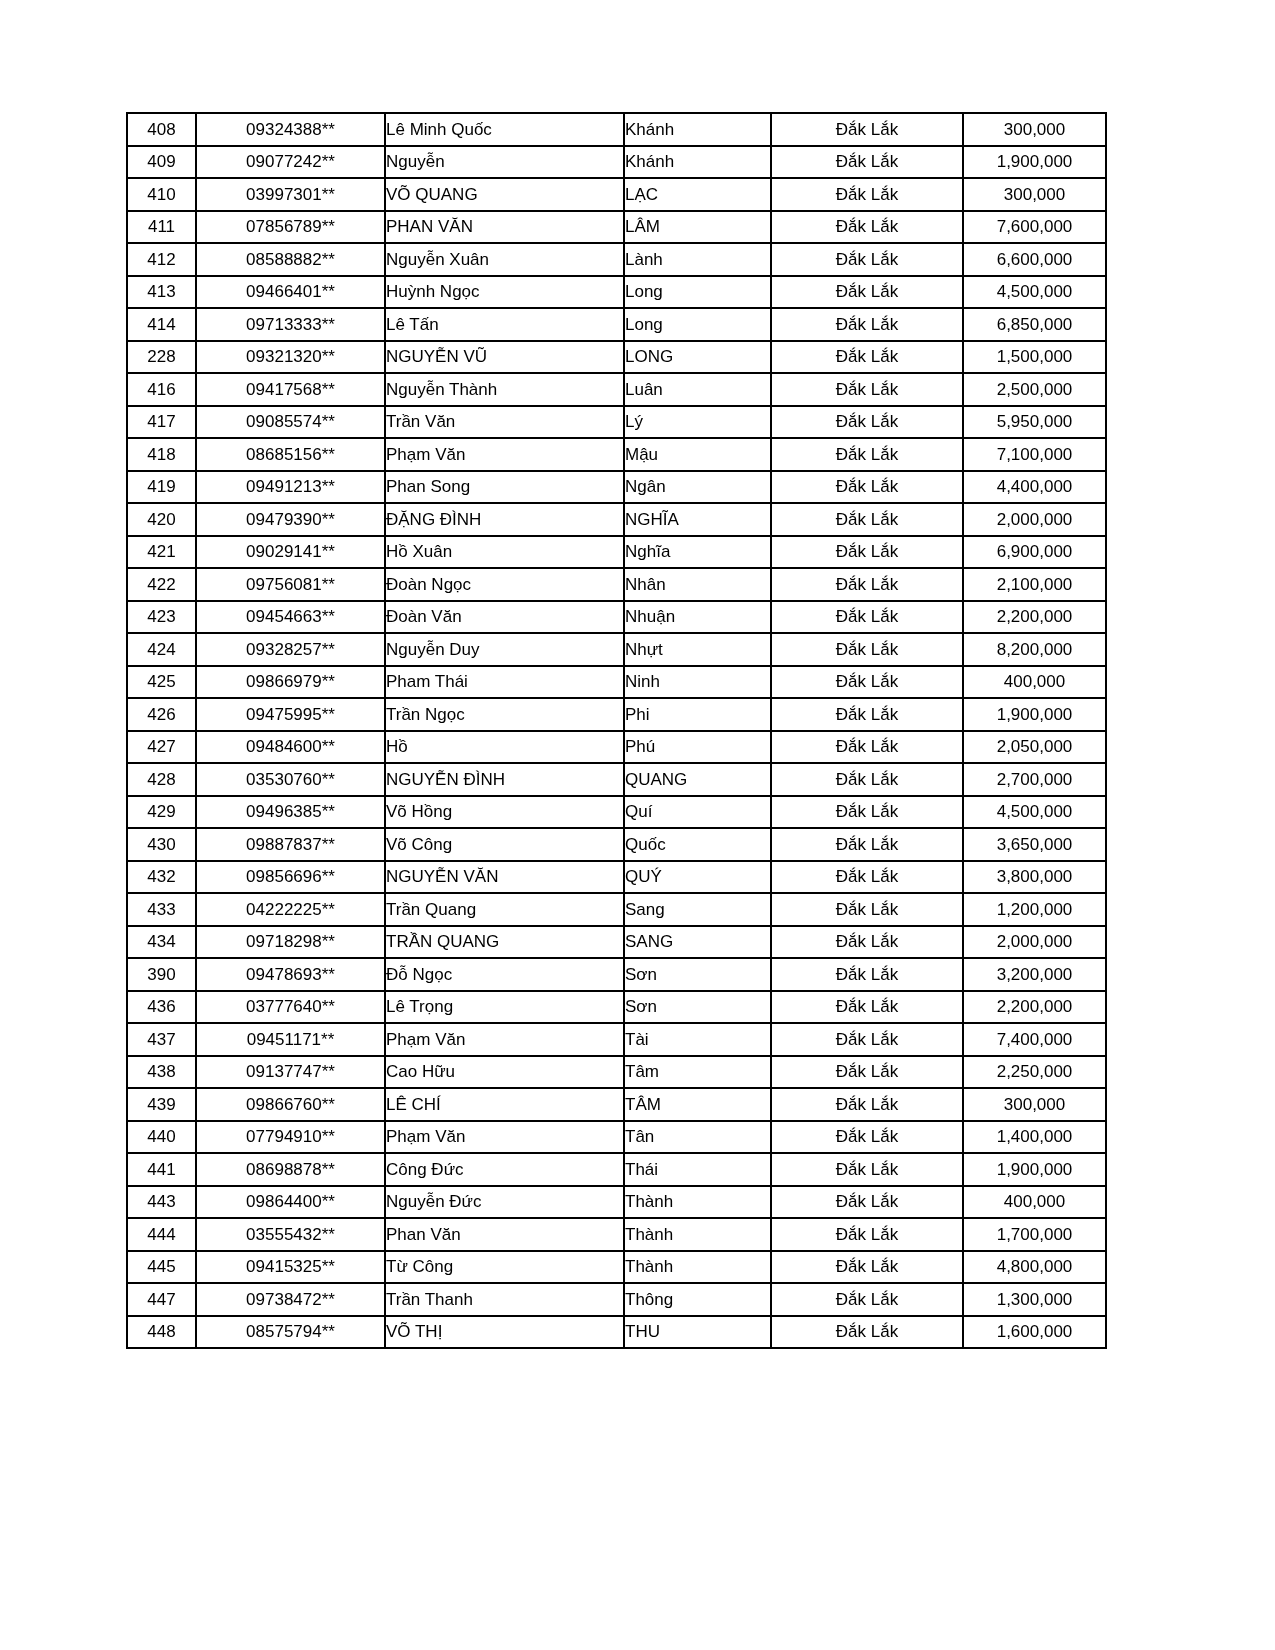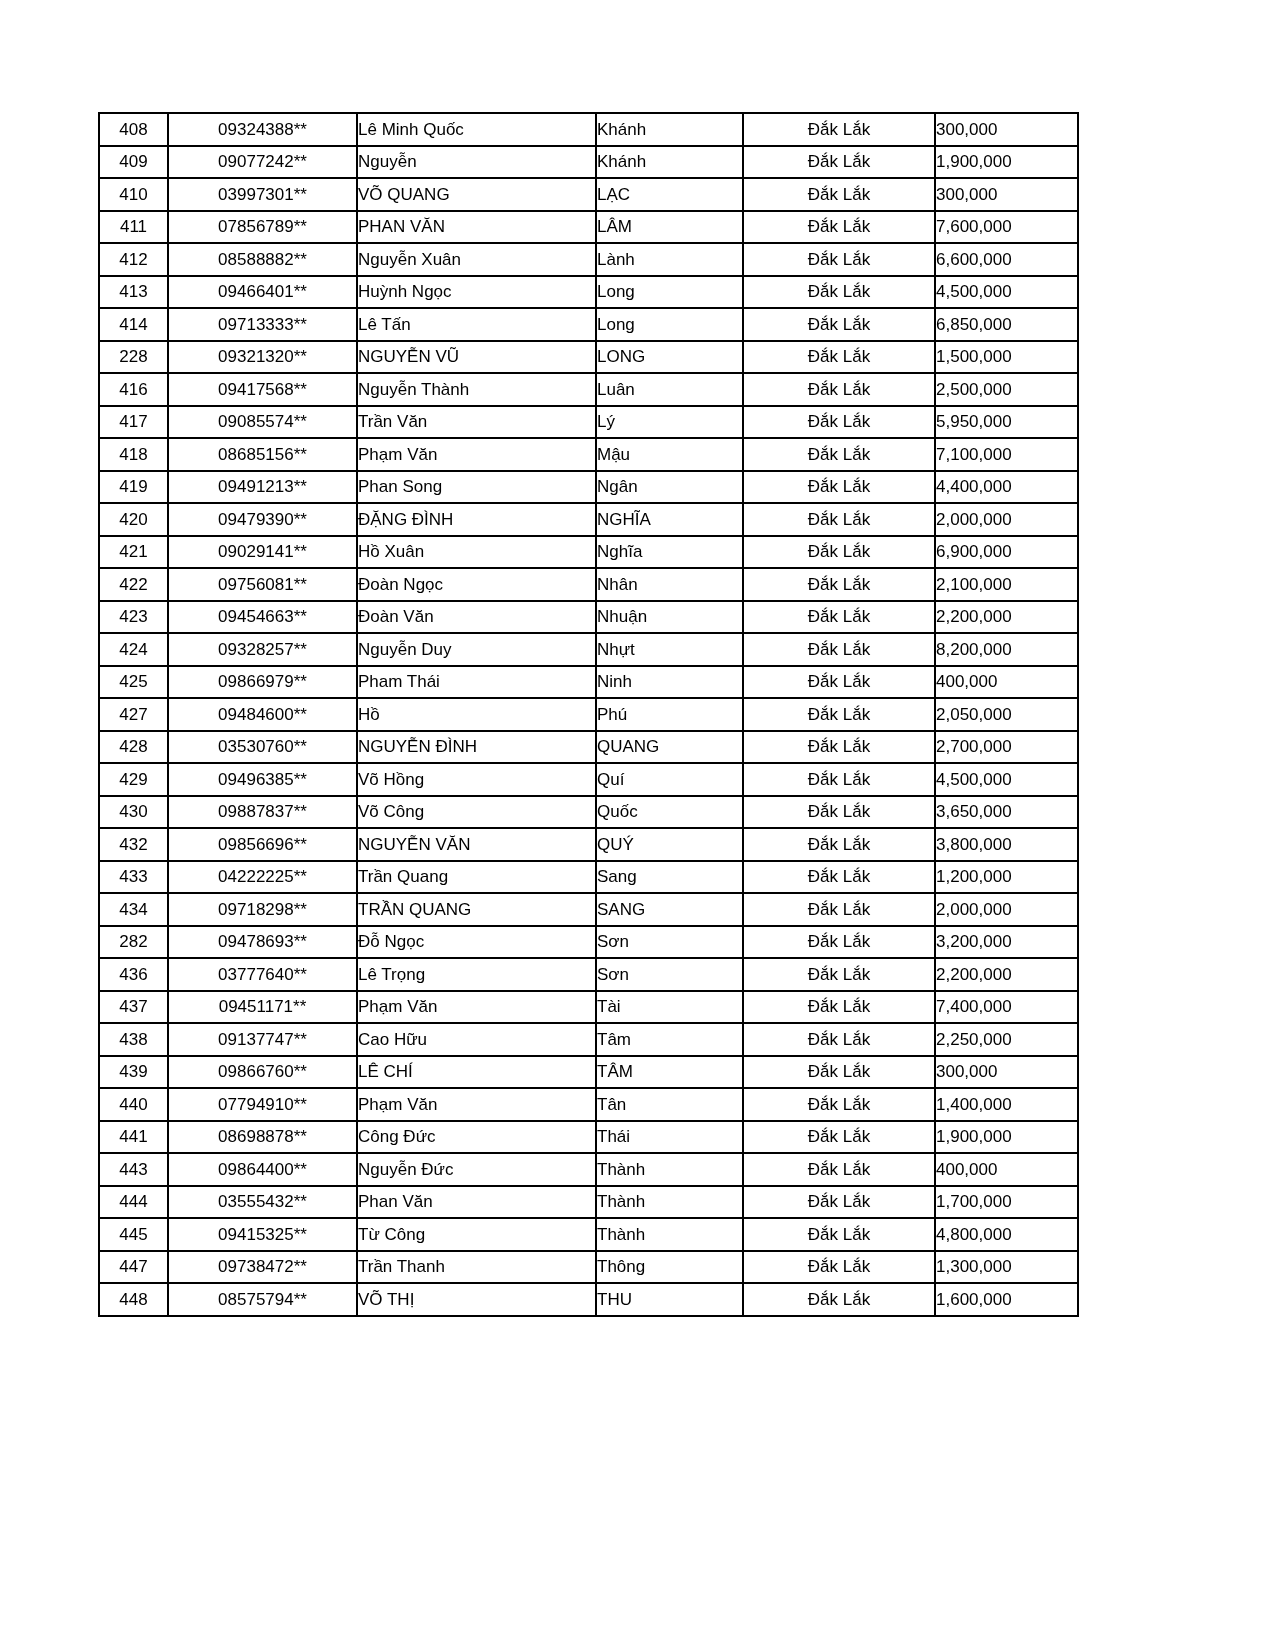--- a/index.html
+++ b/index.html
@@ -10,40 +10,40 @@
   .page {
     position: relative;
     width: 1275px;
     height: 1650px;
     background: #ffffff;
     font-family: "Liberation Sans", "DejaVu Sans", sans-serif;
     color: #000000;
   }
   table.donor-table {
     position: absolute;
-    left: 98px;
+    left: 126px;
     top: 112px;
     width: 979px;
     border-collapse: collapse;
     table-layout: fixed;
   }
   table.donor-table td {
     border: 2px solid #000000;
     font-size: 17px;
     line-height: 1;
     height: 30.5px;
     padding: 0;
     overflow: hidden;
     white-space: pre;
     vertical-align: middle;
     color: #000000;
   }
   td.al-center { text-align: center; }
   td.al-left   { text-align: left;  padding-left: 5px; }
-  td.al-right  { text-align: left; padding-right: 8px; }
+  td.al-right  { text-align: center; padding-right: 8px; }
 </style>
 </head>
 <body>
 
 <div class="page">
   <table class="donor-table">
     <colgroup>
       <col style="width:69px">
       <col style="width:189px">
       <col style="width:239px">
@@ -190,20 +190,28 @@
         </tr>
         <tr>
           <td class="al-center">425</td>
           <td class="al-center">09866979**</td>
           <td class="al-left">Pham Thái</td>
           <td class="al-left">Ninh</td>
           <td class="al-center">Đắk Lắk</td>
           <td class="al-right">400,000</td>
         </tr>
         <tr>
+          <td class="al-center">426</td>
+          <td class="al-center">09475995**</td>
+          <td class="al-left">Trần Ngọc</td>
+          <td class="al-left">Phi</td>
+          <td class="al-center">Đắk Lắk</td>
+          <td class="al-right">1,900,000</td>
+        </tr>
+        <tr>
           <td class="al-center">427</td>
           <td class="al-center">09484600**</td>
           <td class="al-left">Hồ</td>
           <td class="al-left">Phú</td>
           <td class="al-center">Đắk Lắk</td>
           <td class="al-right">2,050,000</td>
         </tr>
         <tr>
           <td class="al-center">428</td>
           <td class="al-center">03530760**</td>
@@ -246,21 +254,21 @@
         </tr>
         <tr>
           <td class="al-center">434</td>
           <td class="al-center">09718298**</td>
           <td class="al-left">TRẦN QUANG</td>
           <td class="al-left">SANG</td>
           <td class="al-center">Đắk Lắk</td>
           <td class="al-right">2,000,000</td>
         </tr>
         <tr>
-          <td class="al-center">282</td>
+          <td class="al-center">390</td>
           <td class="al-center">09478693**</td>
           <td class="al-left">Đỗ Ngọc</td>
           <td class="al-left">Sơn</td>
           <td class="al-center">Đắk Lắk</td>
           <td class="al-right">3,200,000</td>
         </tr>
         <tr>
           <td class="al-center">436</td>
           <td class="al-center">03777640**</td>
           <td class="al-left">Lê Trọng</td>

